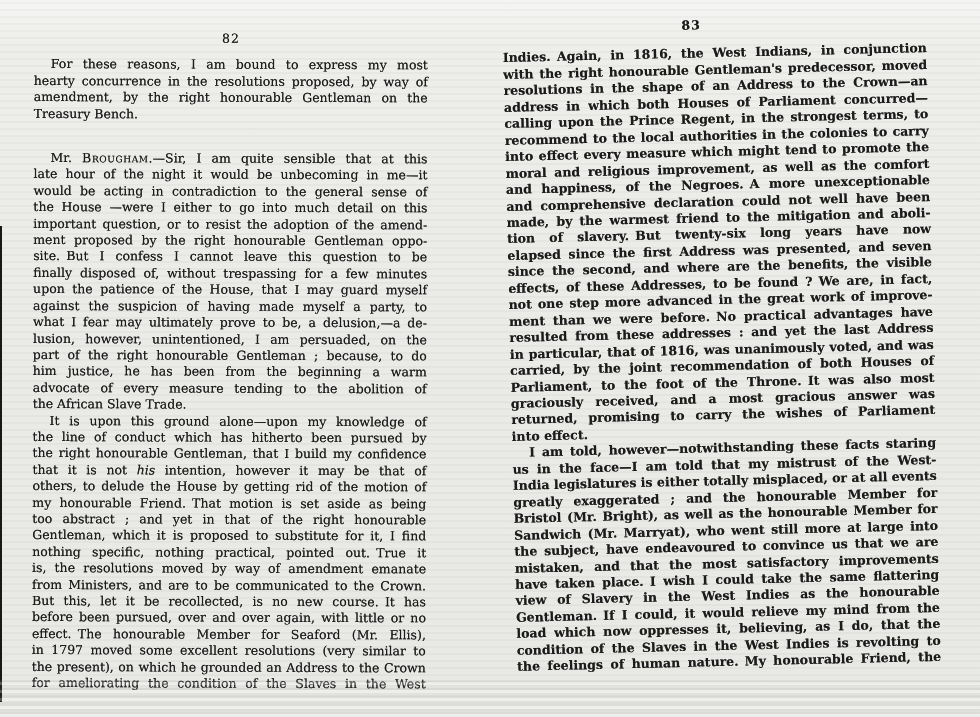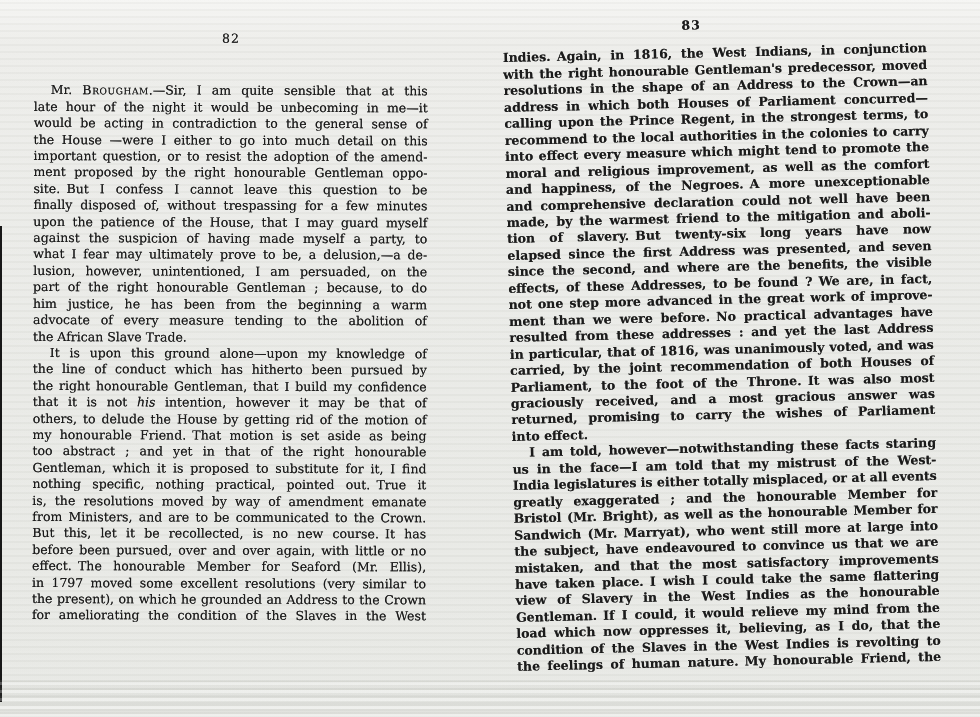--- a/index.html
+++ b/index.html
@@ -56,33 +56,39 @@
     letter-spacing: 1px;
   }
   .page--left .page-number { margin-bottom: 10px; }
   .page--right .page-number { width: 378px; margin-bottom: 12px; }
   .line {
     text-align: justify;
     text-align-last: justify;
   }
   .line.short { text-align-last: left; }
   .line.indent { text-indent: 17px; }
-  .paragraph.gap-before { margin-top: 36px; }
+  .paragraph.gap-before { margin-top: 28px; }
   .smallcaps { font-variant: small-caps; letter-spacing: 0.6px; }
   .page em { font-weight: inherit; }
 </style>
 </head>
 <body>
 
 <div class="scan-texture"></div>
 <div class="edge-line"></div>
 
 <div class="page page--left">
   <div class="page-number">82</div>
   <div class="page-body">
+      <div class="paragraph">
+        <div class="line indent">For these reasons, I am bound to express my most</div>
+        <div class="line">hearty concurrence in the resolutions proposed, by way of</div>
+        <div class="line">amendment, by the right honourable Gentleman on the</div>
+        <div class="line short">Treasury Bench.</div>
+      </div>
       <div class="paragraph gap-before">
         <div class="line indent">Mr. <span class="smallcaps">Brougham</span>.—Sir, I am quite sensible that at this</div>
         <div class="line">late hour of the night it would be unbecoming in me—it</div>
         <div class="line">would be acting in contradiction to the general sense of</div>
         <div class="line">the House —were I either to go into much detail on this</div>
         <div class="line">important question, or to resist the adoption of the amend-</div>
         <div class="line">ment proposed by the right honourable Gentleman oppo-</div>
         <div class="line">site. But I confess I cannot leave this question to be</div>
         <div class="line">finally disposed of, without trespassing for a few minutes</div>
         <div class="line">upon the patience of the House, that I may guard myself</div>

